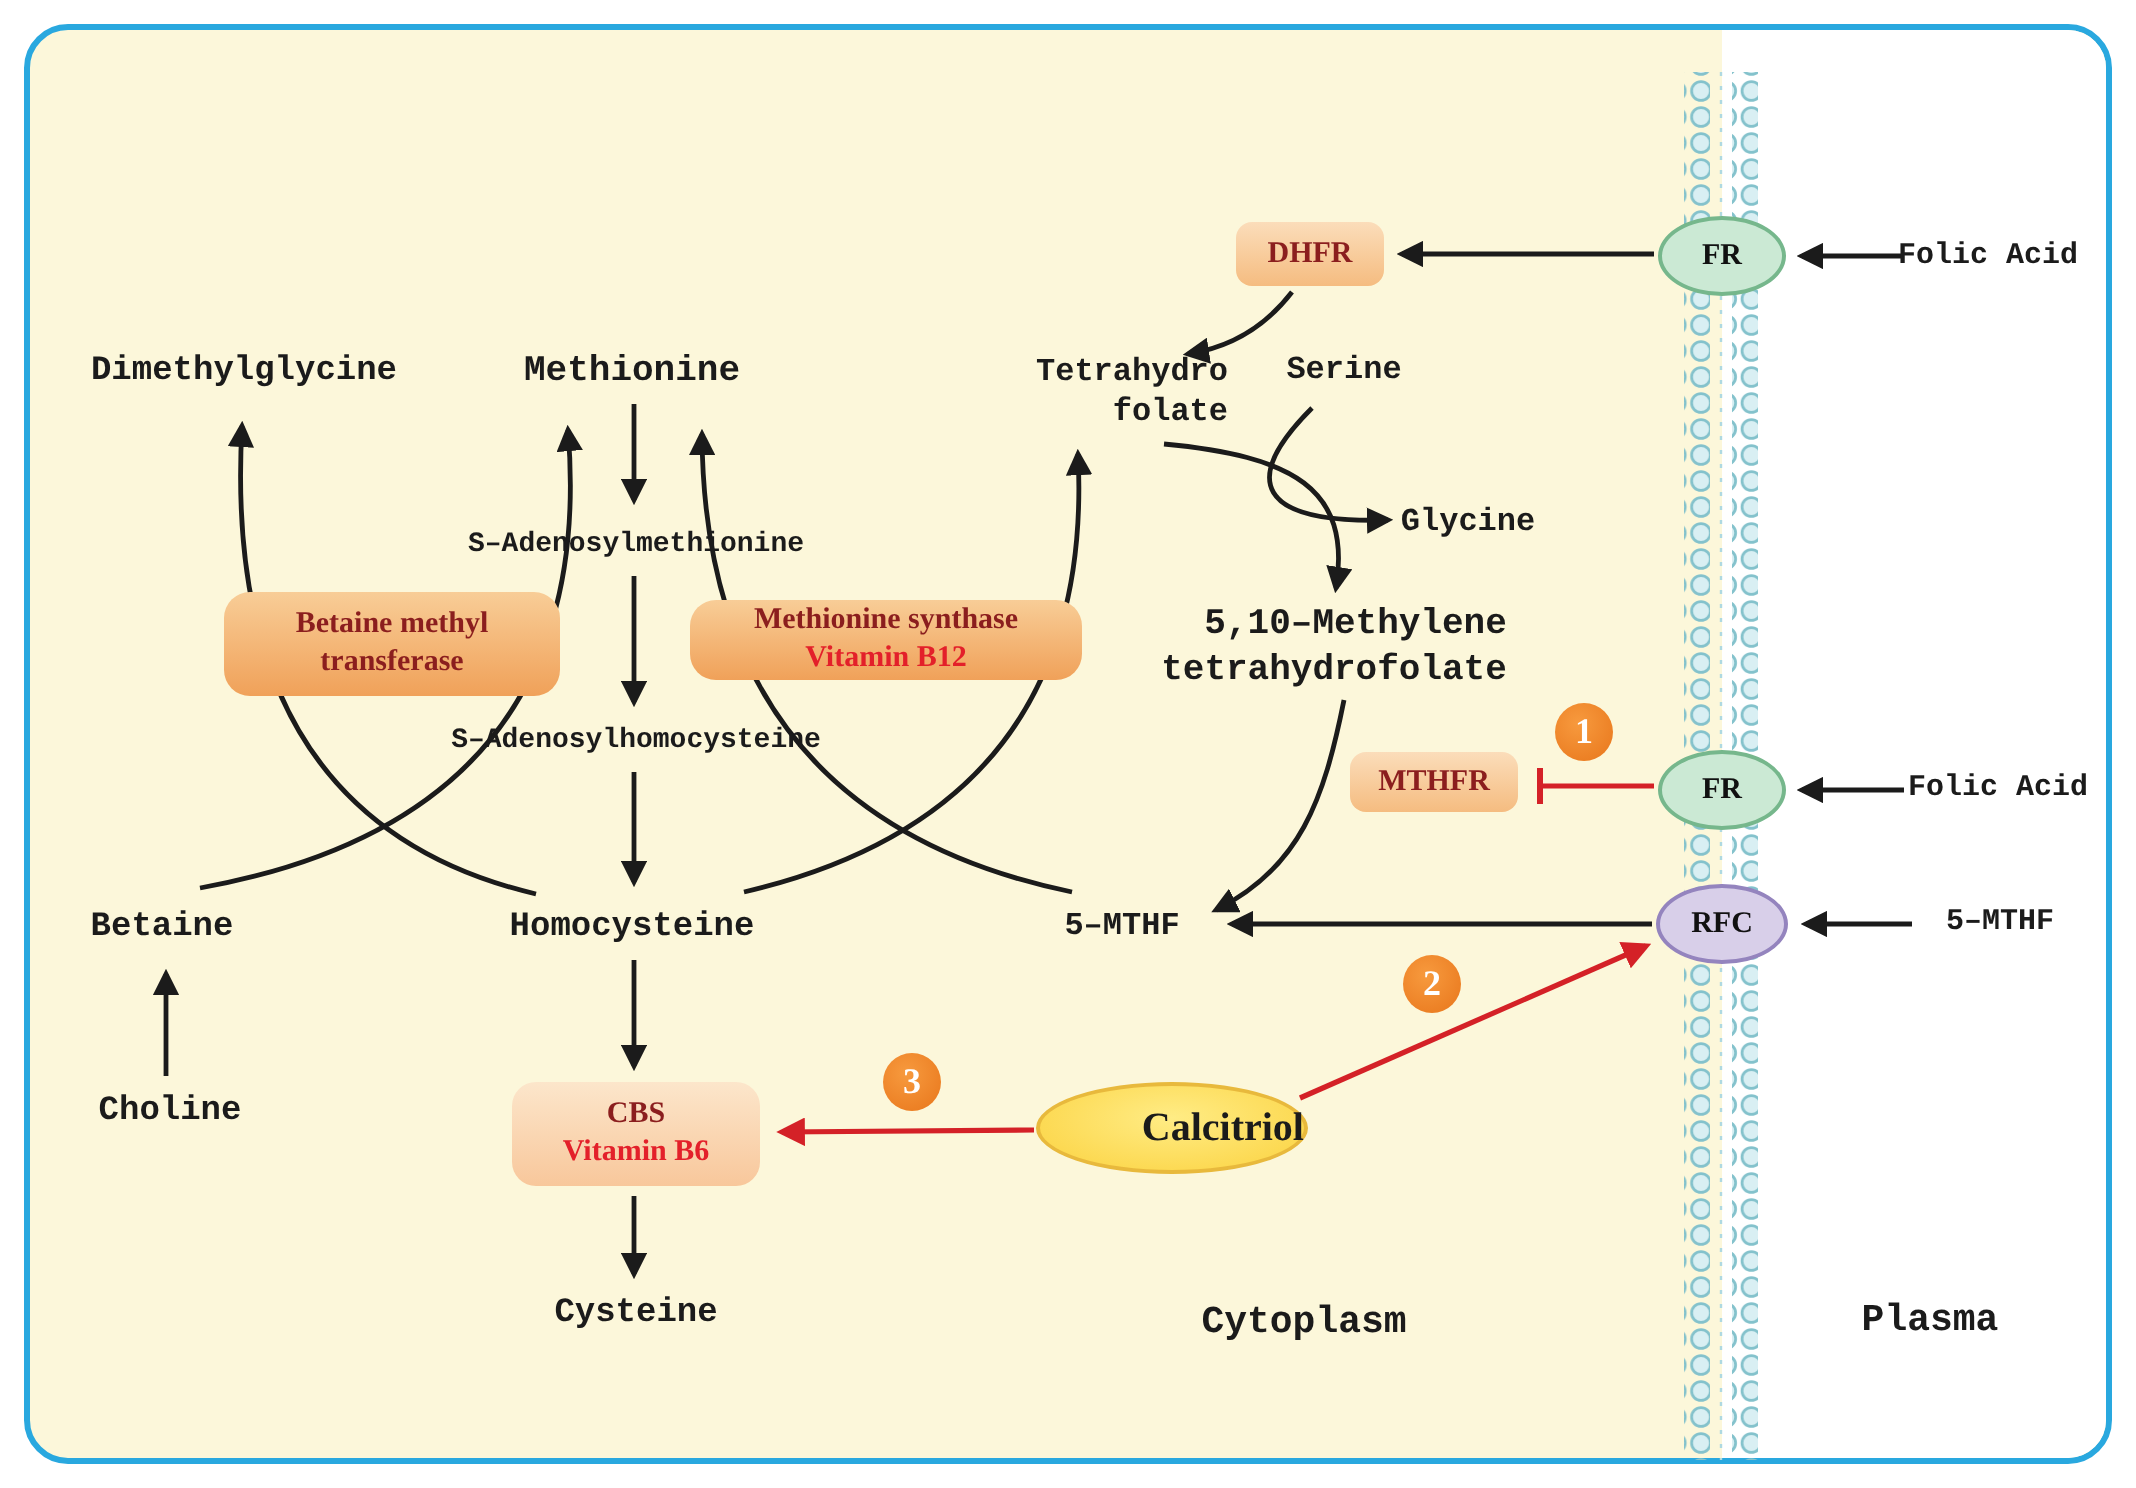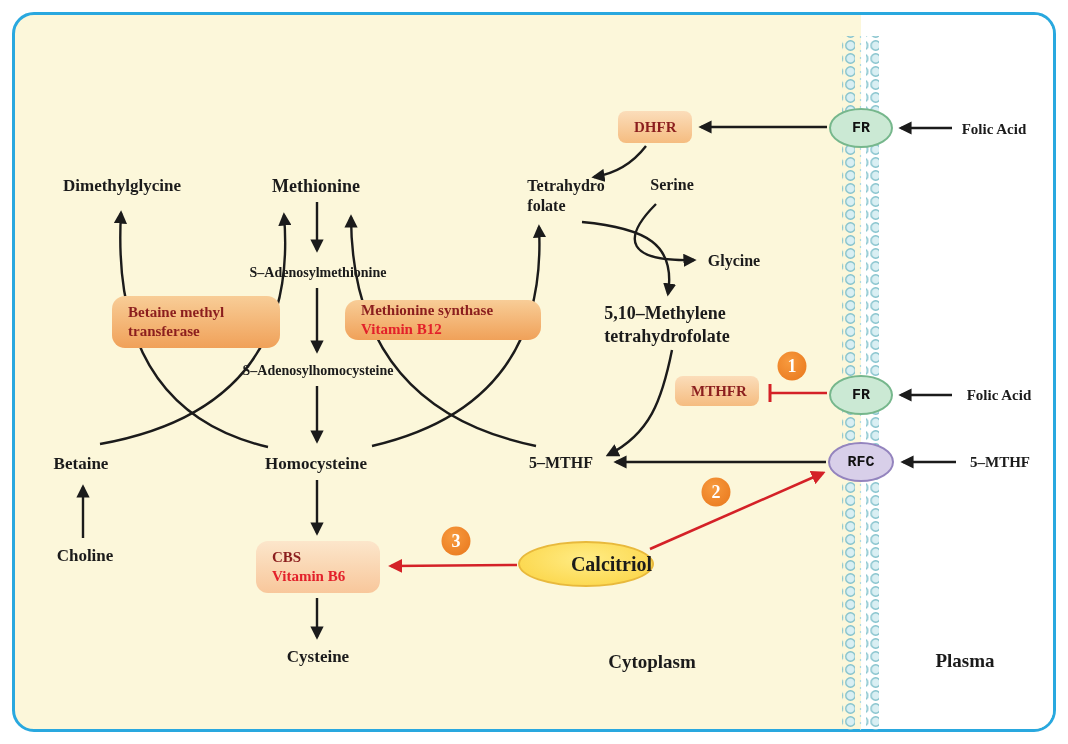--- a/index.html
+++ b/index.html
@@ -4,31 +4,31 @@
 <style>
   * { margin:0; padding:0; box-sizing:border-box; }
   html,body { background:#ffffff; }
   body { font-family:"Liberation Serif", serif; }
   .stage { position:relative; width:1068px; height:744px; background:#ffffff; overflow:hidden; }
   .frame { position:absolute; left:12px; top:12px; width:1044px; height:720px;
            border:3px solid #29A8DF; border-radius:22px; background:#FCF7DA; overflow:hidden; }
   .plasma-strip { position:absolute; top:0; bottom:0; left:846px; right:0; background:#ffffff; }
   .layer { position:absolute; left:0; top:0; pointer-events:none; }
   .lbl { position:absolute; transform:translate(-50%,-50%); font-weight:bold; color:#1b1b1b;
-         white-space:nowrap; text-align:left; line-height:1.25; }
-  .box { position:absolute; transform:translate(-50%,-50%); border-radius:10px; 
+         white-space:nowrap; text-align:right; line-height:1.25;font-family:Liberation Mono, monospace; }
+  .box { position:absolute; transform:translate(-50%,-50%); border-radius:10px; text-align:center;
          font-weight:bold; color:#8B1E1E; display:flex; flex-direction:column; justify-content:center;
-         line-height:1.25;padding-left:16px; }
+         line-height:1.25; }
   .big-box  { background:linear-gradient(180deg,#F8CD97,#F0A159); border-radius:13px; }
   .small-box{ background:linear-gradient(180deg,#FBDDBA,#F5BC80); border-radius:8px; }
   .cbs-box  { background:linear-gradient(180deg,#FCE6CB,#F8C79B); border-radius:12px; }
   .cofactor { color:#E3202A; }
   .receptor { position:absolute; transform:translate(-50%,-50%); border-radius:50%;
               display:flex; align-items:center; justify-content:center;
-              font-weight:bold; font-size:15px; color:#111;font-family:Liberation Mono, monospace; }
+              font-weight:bold; font-size:15px; color:#111; }
   .fr  { width:64px; height:40px; background:#CBE9D4; border:2px solid #76B78C; }
   .rfc { width:66px; height:40px; background:#D8CFE9; border:2px solid #9484BE; }
   .ellipse-node { position:absolute; transform:translate(-50%,-50%); width:136px; height:46px;
                   border-radius:50%; background:radial-gradient(ellipse at 50% 38%, #FFEC85, #FBD23F);
                   border:2px solid #E8B93C; display:flex; align-items:center; justify-content:flex-end;
                   font-weight:bold; font-size:20px; color:#1b1b1b; }
   .badge { position:absolute; transform:translate(-50%,-50%); width:29px; height:29px; border-radius:50%;
            background:radial-gradient(circle at 40% 35%, #F79A3E, #E8761B); color:#ffffff;
            font-weight:bold; font-size:18px; display:flex; align-items:center; justify-content:center; }
 </style>

